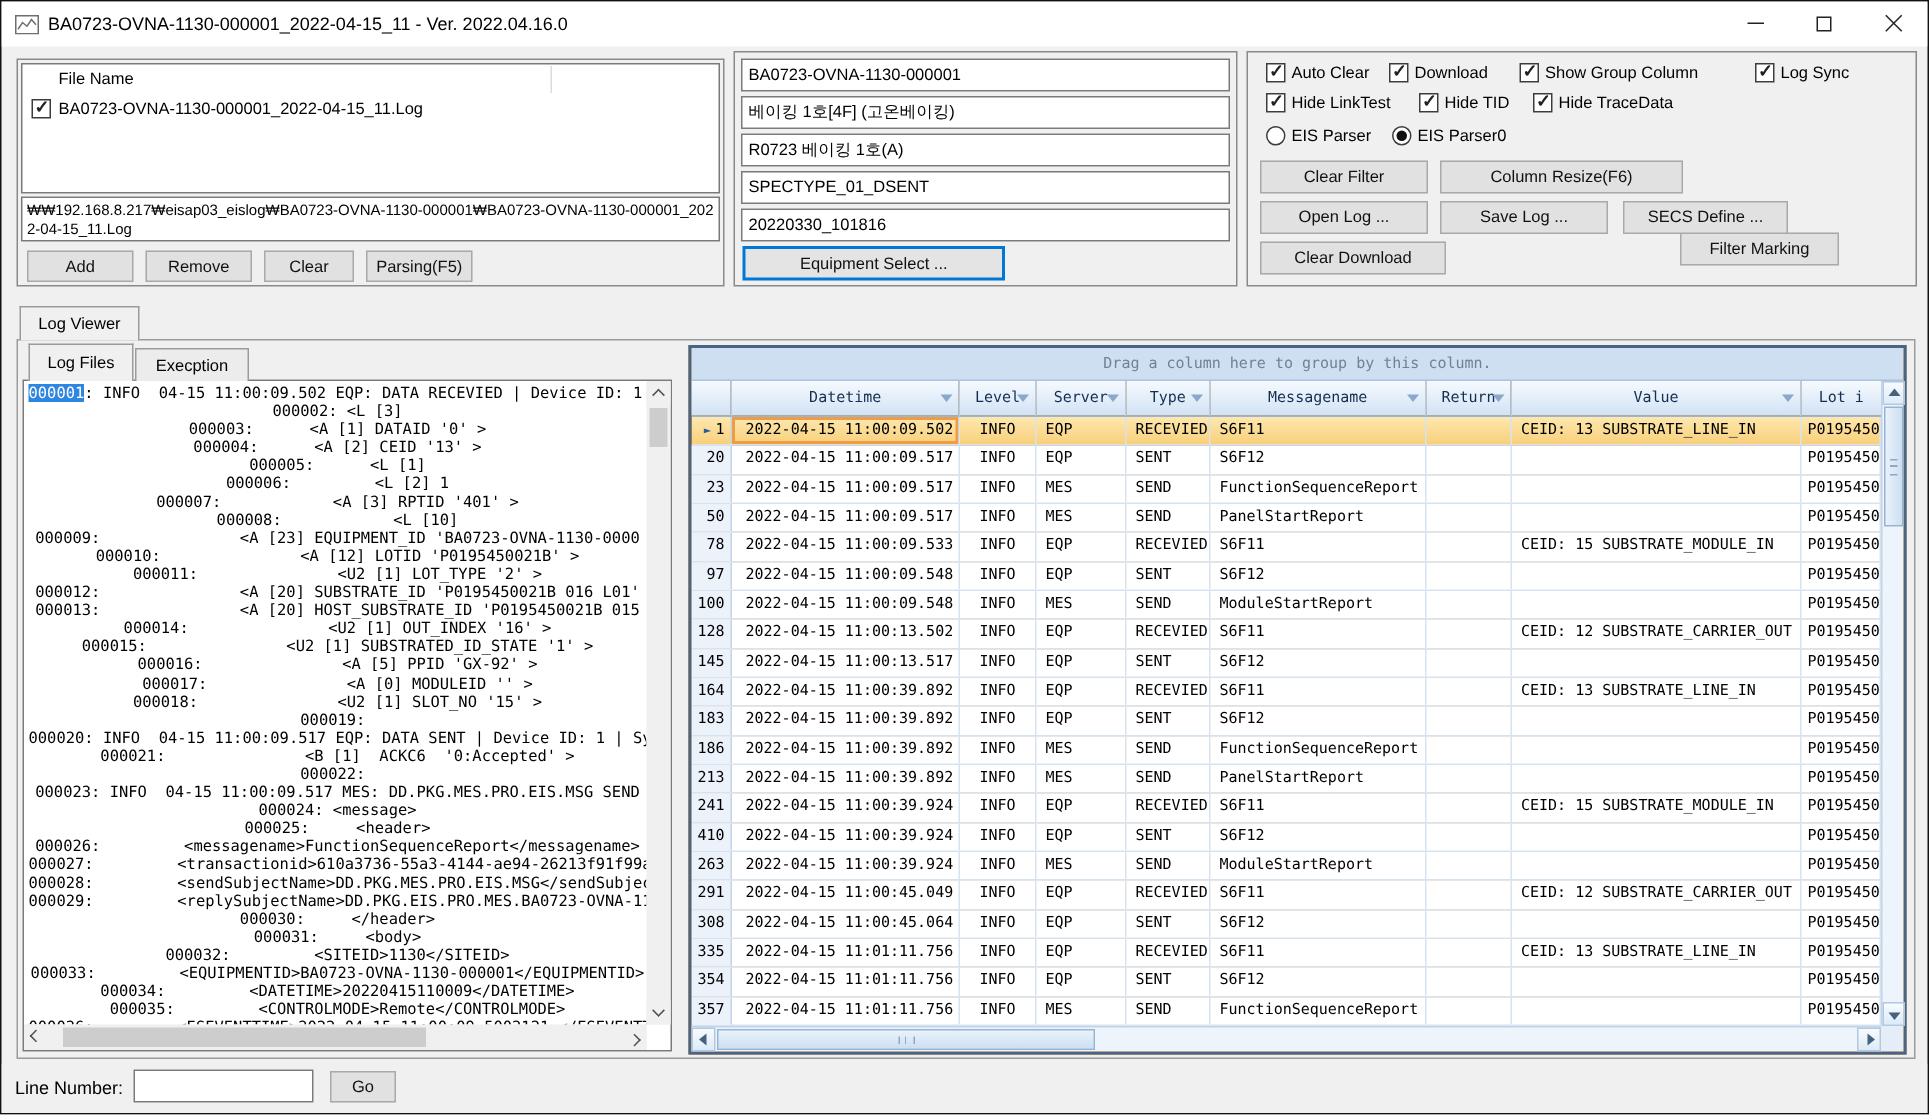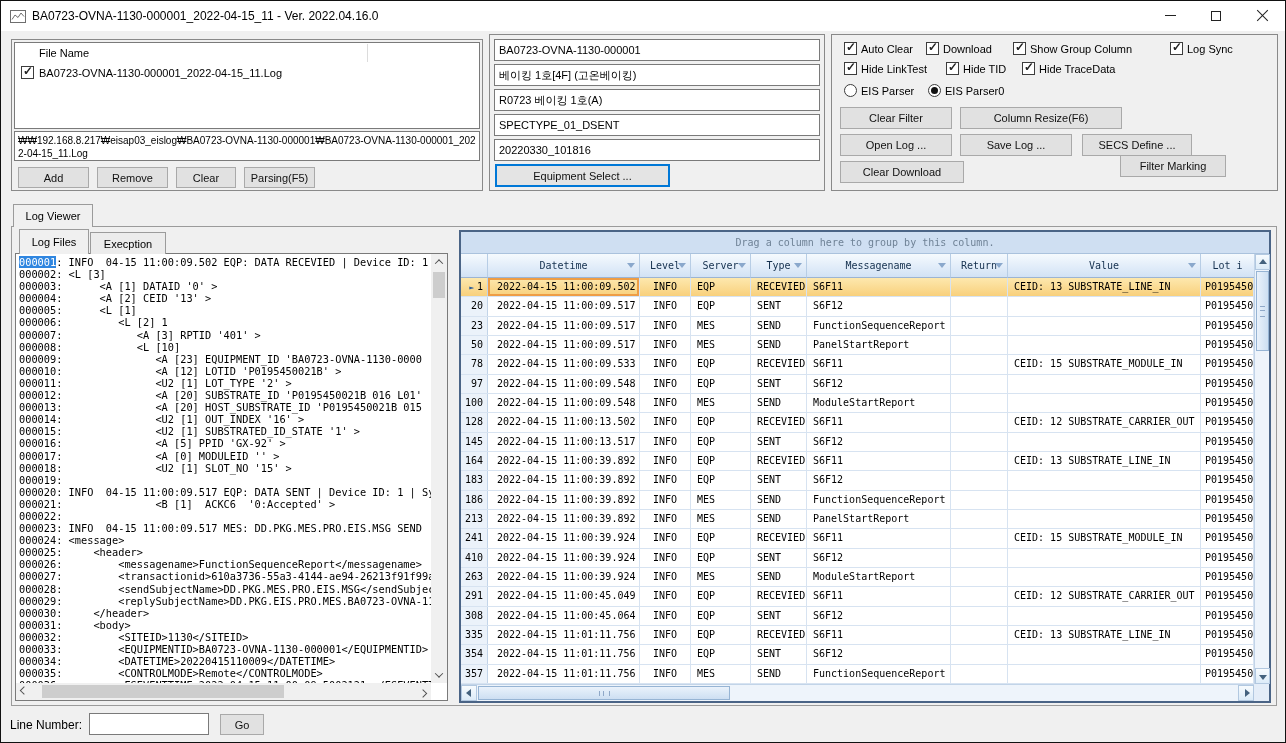--- a/index.html
+++ b/index.html
@@ -59,21 +59,21 @@
   .tab-page{position:absolute;left:10px;top:225px;width:1266px;height:480px;border:1px solid #9b9b9b;
     background:#f0f0f0;box-sizing:border-box;}
   .tab{position:absolute;background:#f0f0f0;border:1px solid #9b9b9b;border-bottom:none;box-sizing:border-box;
     display:flex;align-items:center;justify-content:center;font-size:11px;z-index:3;}
   .tab-main{left:12px;top:203px;width:80px;height:23px;}
   .tab-lf{left:18px;top:228px;width:70px;height:25px;z-index:4;}
   .tab-ex{left:89px;top:231px;width:76px;height:22px;background:#ececec;z-index:2;}
   
   .logbox{position:absolute;left:14px;top:252px;width:433px;height:448px;background:#fff;
     border:1px solid #7a7a7a;box-sizing:border-box;}
-  .logcontent{position:absolute;left:0;top:0;right:16px;bottom:17px;overflow:hidden;padding:2px 0 0 3px;}
+  .logcontent{position:absolute;left:0;top:0;right:16px;bottom:17px;overflow:hidden;padding:2px 0 0 3px;text-align:center;}
   .logline{height:12.1px;line-height:12.1px;white-space:pre;font-family:"DejaVu Sans Mono",monospace;font-size:10.3px;}
   .lnum::after{content:": ";}
   .lnumin.sel{background:#2f86e0;color:#fff;}
   
   .sb{position:absolute;background:#f0f0f0;}
   .sb-btn{position:absolute;display:flex;align-items:center;justify-content:center;background:#f0f0f0;}
   .sb-thumb{position:absolute;background:#cdcdcd;}
   .chev{display:inline-block;width:6px;height:6px;border-left:1.5px solid #505050;border-top:1.5px solid #505050;box-sizing:border-box;}
   .chev.up{transform:rotate(45deg) translate(1px,1px);}
   .chev.down{transform:rotate(-135deg) translate(1px,1px);}

